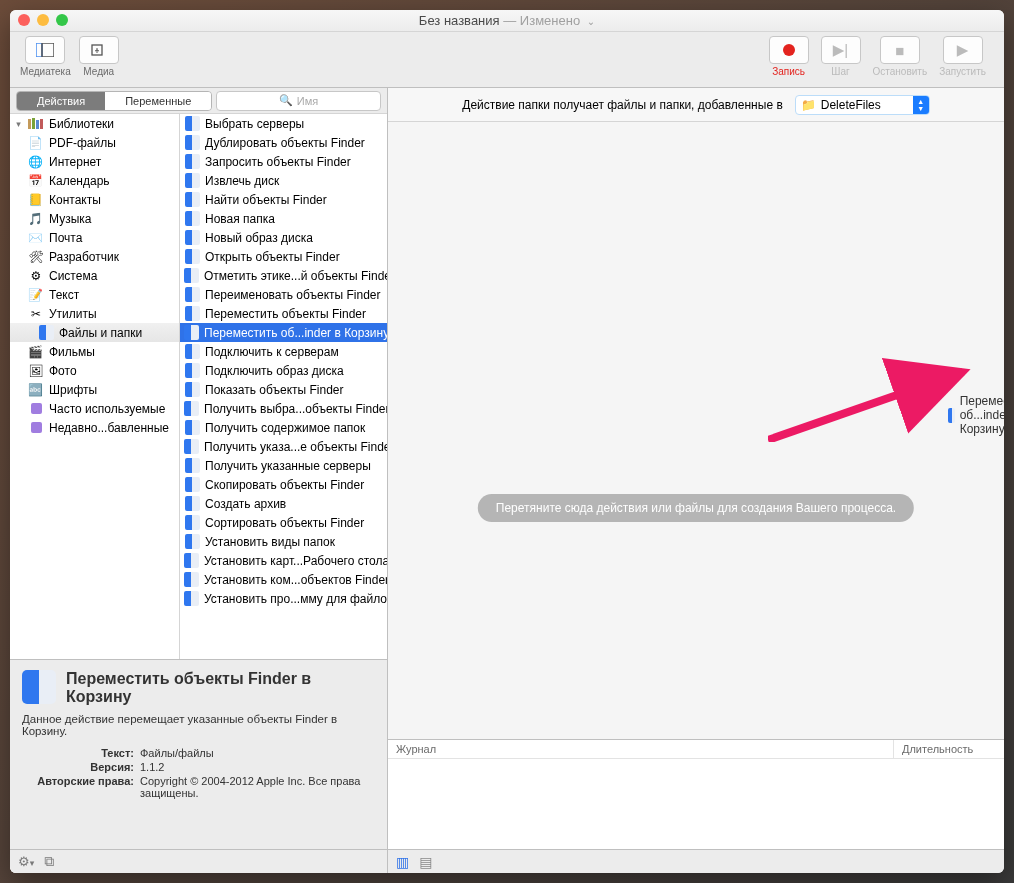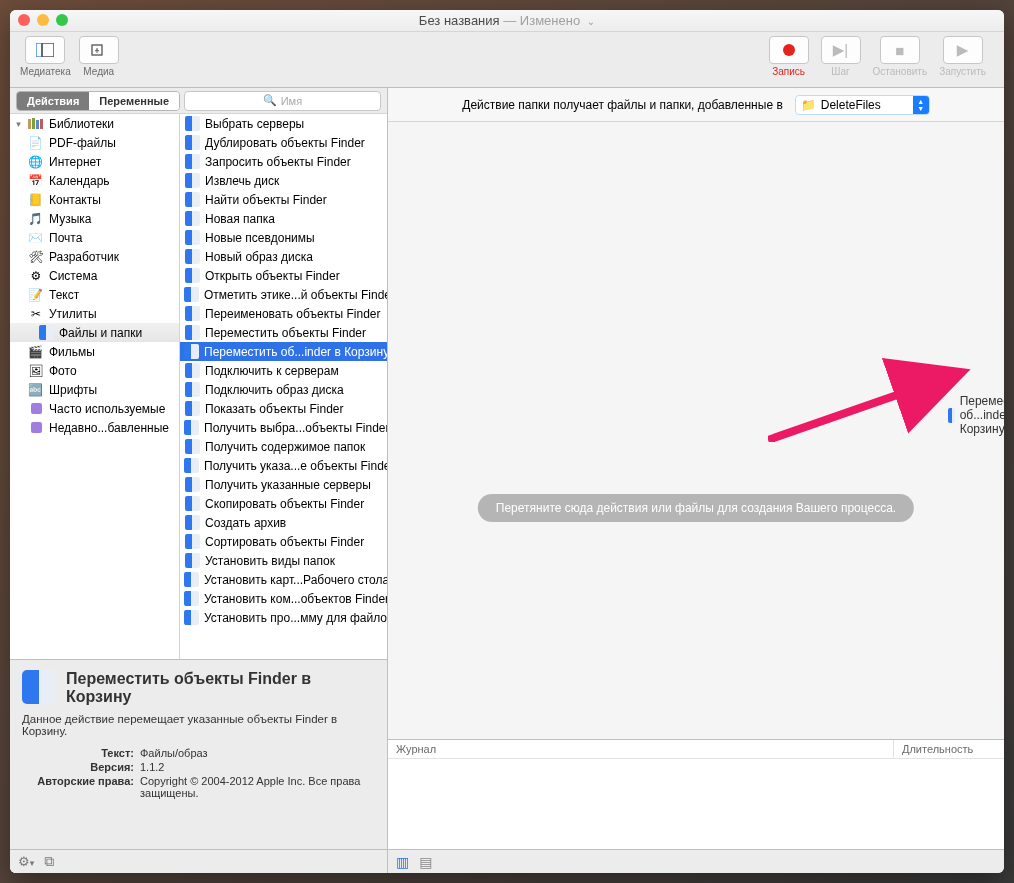--- a/index.html
+++ b/index.html
@@ -18,21 +18,21 @@
   .tb-label{ font-size:10px; color:#6b6b6b; margin-top:2px;}
   .tb-spacer{flex:1;}
   .tb-right-group{display:flex; gap:4px;}
   .rec{color:#e3231e;}
   .rec-dot{width:12px;height:12px;border-radius:50%;background:#e3231e;display:inline-block;}
   .dim{color:#bbb;}
   .body{flex:1; display:flex; min-height:0;}
   .left{ width:378px; display:flex; flex-direction:column; border-right:1px solid #bfbfbf; background:#fff;}
   .tabs-row{ height:26px; background:#ececec; display:flex; align-items:center; padding:3px 6px; gap:4px; border-bottom:1px solid #d5d5d5;}
   .seg{ display:flex; border:1px solid #b5b5b5; border-radius:4px; overflow:hidden; height:20px;}
-  .seg button{ border:none; padding:0 10px; font-size:11px; background:#fff; color:#333;font-weight:bold;}
+  .seg button{ border:none; padding:0 20px; font-size:11px; background:#fff; color:#333;}
   .seg button.active{ background:#7c7c7c; color:#fff;}
   .search{ flex:1; height:20px; border:1px solid #c7c7c7; border-radius:4px; background:#fff; display:flex; align-items:center; justify-content:center; color:#a9a9a9; font-size:11px; gap:4px;}
   .cols{flex:1; display:flex; min-height:0;}
   .col1{ width:170px; overflow-y:auto; border-right:1px solid #d5d5d5; font-size:12px;}
   .col2{ flex:1; overflow-y:auto; font-size:12px;}
   .row{ display:flex; align-items:center; height:19px; padding:0 4px; gap:5px; white-space:nowrap;}
   .row .disc{ width:9px; color:#7a7a7a; font-size:9px; display:inline-block; text-align:center;}
   .row .ic{ width:16px; height:16px; display:flex; align-items:center; justify-content:center; font-size:12px;}
   .row.selected{ background:linear-gradient(#f0f0f0,#e6e6e6);}
   .row.hl{ background:#2f72e8; color:#fff;}
@@ -264,26 +264,20 @@
             <div class="row">
               <span class="ic">
                 <span class="finder-ic"></span>
               </span>
               <span>Новая папка</span>
             </div>
             <div class="row">
               <span class="ic">
                 <span class="finder-ic"></span>
               </span>
-              <span>Новые псевдонимы</span>
-            </div>
-            <div class="row">
-              <span class="ic">
-                <span class="finder-ic"></span>
-              </span>
               <span>Новый образ диска</span>
             </div>
             <div class="row">
               <span class="ic">
                 <span class="finder-ic"></span>
               </span>
               <span>Открыть объекты Finder</span>
             </div>
             <div class="row">
               <span class="ic">
@@ -398,21 +392,21 @@
 
       <div class="detail-pane">
         <div class="detail-head">
           <span class="big-ic"><span class="finder-ic" style="width:34px;height:34px;border-radius:5px;"></span></span>
           <div class="detail-title">Переместить объекты Finder в Корзину</div>
         </div>
         <div class="detail-desc">Данное действие перемещает указанные объекты Finder в Корзину.</div>
         <div class="detail-grid" id="detail-grid">
             <div>
               <span class="k">Текст:</span>
-              <span class="v">Файлы/образ</span>
+              <span class="v">Файлы/файлы</span>
             </div>
             <div>
               <span class="k">Версия:</span>
               <span class="v">1.1.2</span>
             </div>
             <div>
               <span class="k">Авторские права:</span>
               <span class="v">Copyright © 2004-2012 Apple Inc. Все права защищены.</span>
             </div>
           </div>

